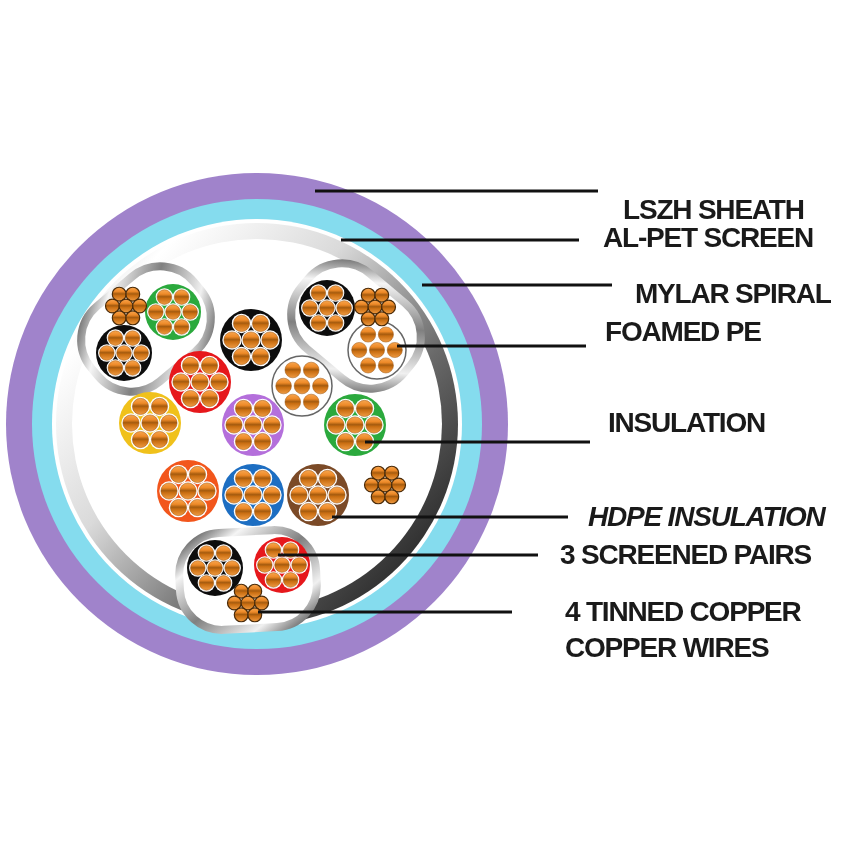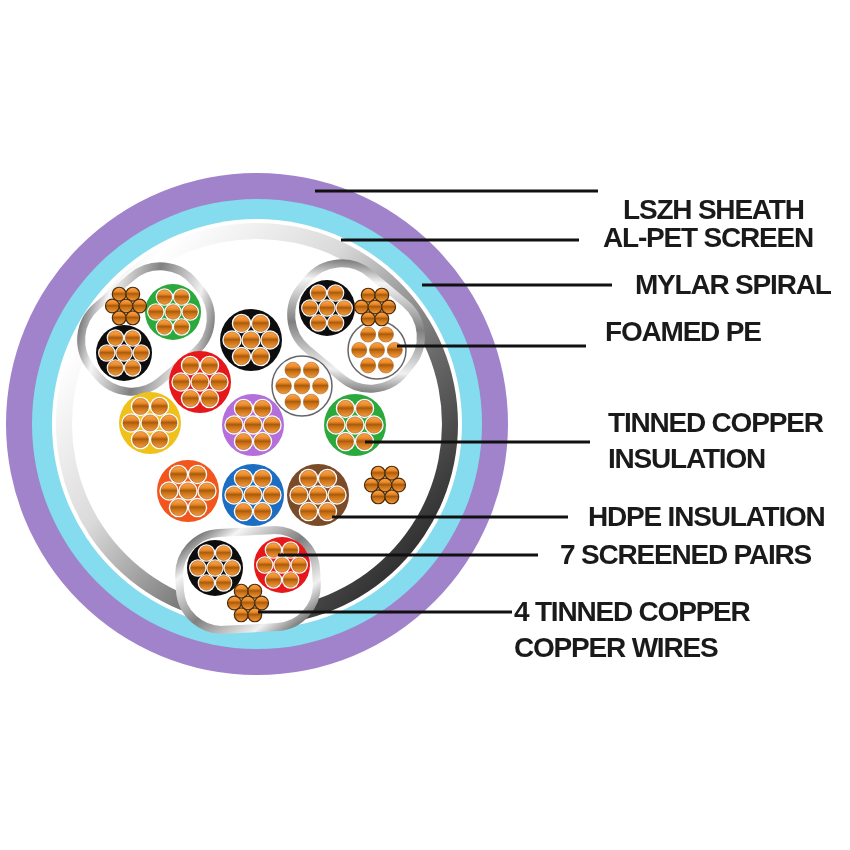--- a/index.html
+++ b/index.html
@@ -361,37 +361,36 @@
     </svg>
 
   <div class="lbl" style="left: 623px; top: 176px; margin-top: 16px;">
     <span>LSZH SHEATH</span>
 
   </div>
   <div class="lbl" style="left: 603px; top: 220px;">
     <span>AL-PET SCREEN</span>
 
   </div>
-  <div class="lbl" style="left: 635px; top: 267px;">
+  <div class="lbl" style="left: 635px; top: 276px;">
     <span>MYLAR SPIRAL</span>
 
   </div>
   <div class="lbl" style="left: 605px; top: 314px;">
     <span>FOAMED PE</span>
   </div>
   <div class="lbl" style="left: 608px; top: 405px;">
-    <span>TINNED COPPER</span>
     <span>INSULATION</span>
   </div>
-  <div class="lbl" style="left: 588px; top: 499px;">
+  <div class="lbl" style="left: 588px; top: 499px; font-style: italic;">
     <span>HDPE INSULATION</span>
 
   </div>
   <div class="lbl" style="left: 560px; top: 537px;">
-    <span>7 SCREENED PAIRS</span>
-
-  </div>
-  <div class="lbl" style="left: 514px; top: 594px;">
+    <span>3 SCREENED PAIRS</span>
+
+  </div>
+  <div class="lbl" style="left: 565px; top: 594px;">
     <span>4 TINNED COPPER</span>
     <span>COPPER WIRES</span>
   </div>
 
 </div>
 
 </body></html>

